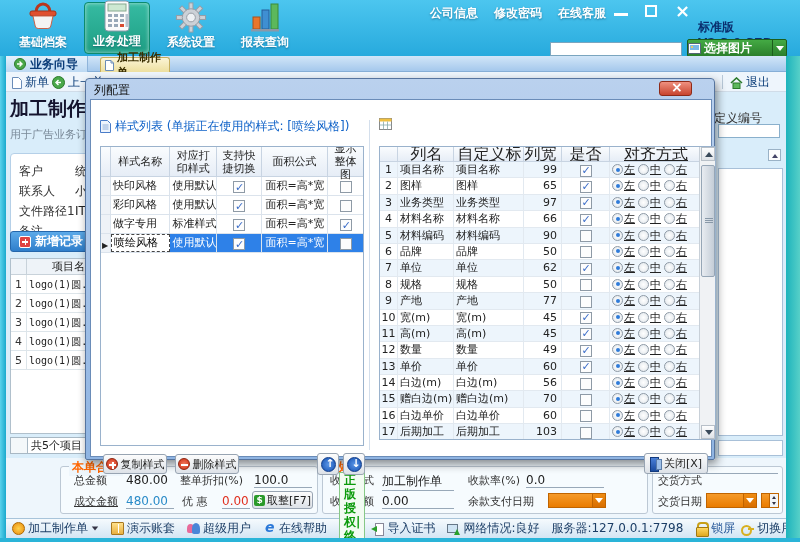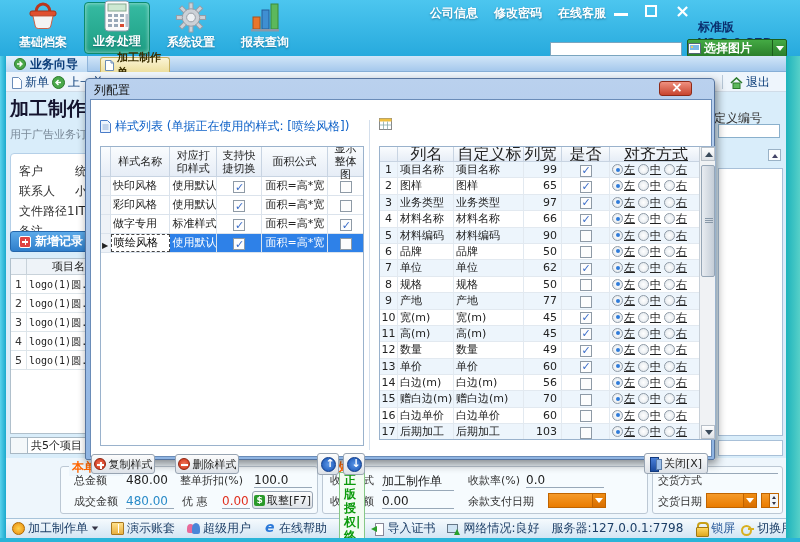--- a/index.html
+++ b/index.html
@@ -738,21 +738,21 @@
           <div class="sbtn up">
               <span class="t-u"></span>
             </div>
           <div class="sthumb"></div>
           <div class="sbtn dn">
               <span class="t-d"></span>
             </div>
         </div>
       </div>
 
-      <div class="dbtn" style="left:0; top:354px; width:64px;">
+      <div class="dbtn" style="left:12px; top:354px; width:64px;">
         <span class="cir red plus"></span>
         <span>复制样式</span>
       </div>
       <div class="dbtn" style="left:84px; top:354px; width:64px;">
         <span class="cir red minus"></span>
         <span>删除样式</span>
       </div>
       <div class="dbtn" style="left:226px; top:353px; width:22px; height:22px;">
         <span class="cir blue uarr"></span>
       </div>
@@ -768,21 +768,21 @@
 
   <div class="bstrip"></div>
 
   <div class="fs" style="left:60px; top:466px; width:258px; height:48px;">
     <span class="legend">本单合计</span>
   </div>
   <span class="blbl" style="left:74px; top:473px;">总金额</span>
   <span class="bval" style="left:126px; top:473px;">480.00</span>
   <span class="blbl" style="left:180px; top:473px;">整单折扣(%)</span>
   <span class="bval uline" style="left:254px; top:473px; width:58px;">100.0</span>
-  <span class="blbl" style="left:74px; top:494px;">成交金额</span>
+  <span class="blbl" style="left:74px; top:494px;text-decoration:underline;">成交金额</span>
   <span class="bval uline blue-t" style="left:126px; top:494px; width:48px;">480.00</span>
   <span class="blbl" style="left:182px; top:494px;">优 惠</span>
   <span class="bval uline red-t" style="left:222px; top:494px; width:28px;">0.00</span>
   <div class="roundbtn">
     <span class="dollar"></span>
     <span>取整[F7]</span>
   </div>
 
   <div class="fs" style="left:322px; top:466px; width:326px; height:48px;">
     <span class="legend">收款</span>

